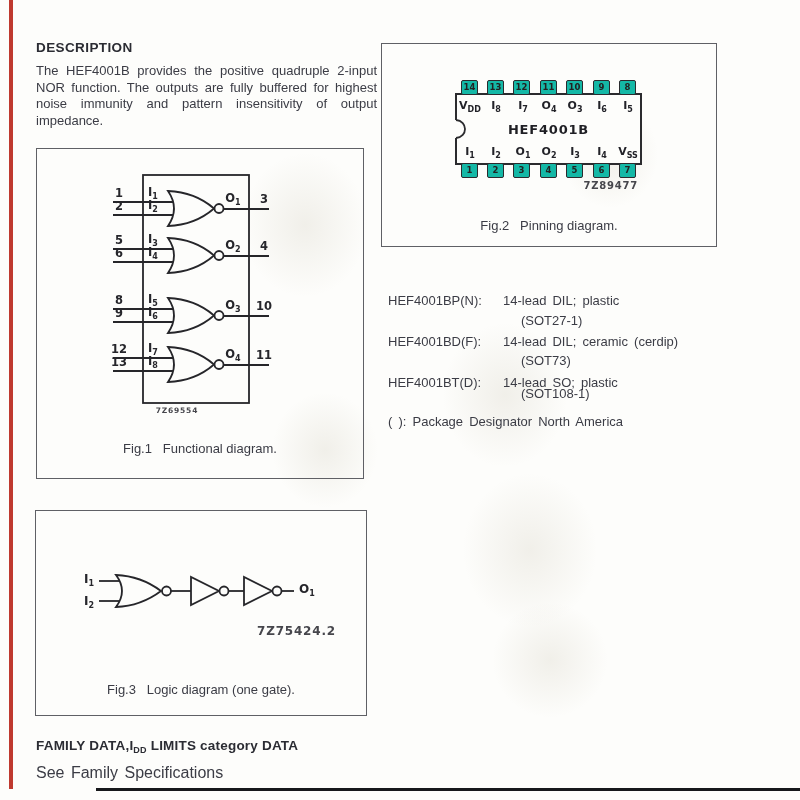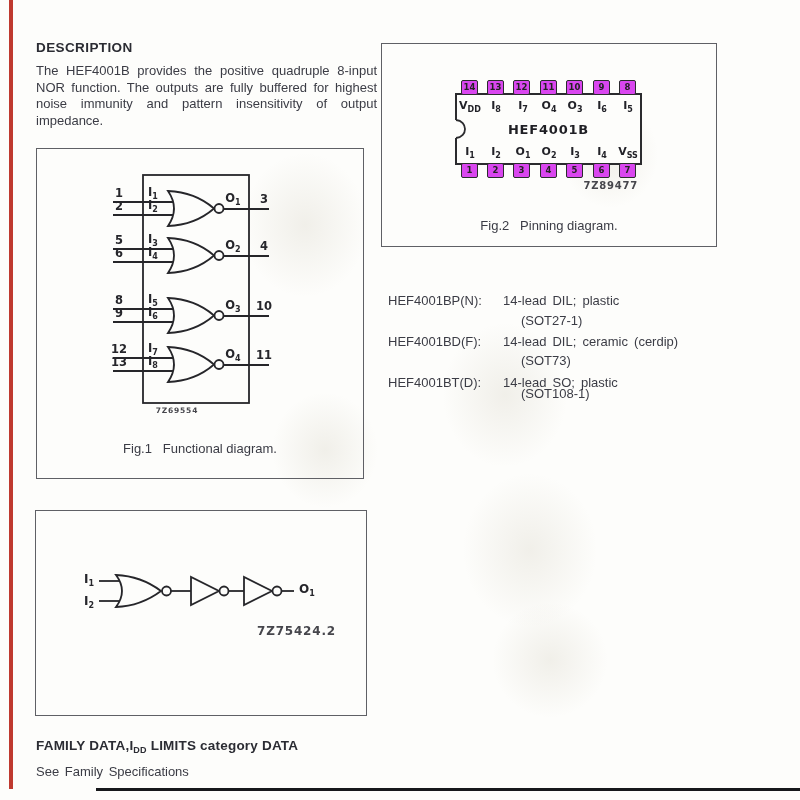--- a/index.html
+++ b/index.html
@@ -39,53 +39,53 @@
   .dlabel sub, .plabel sub{font-size:8px;vertical-align:-3px;letter-spacing:0;}
   .ctr{text-align:center;}
 
   .code{position:absolute;font-family:"DejaVu Sans", sans-serif;font-weight:bold;color:#46464c;
         letter-spacing:.8px;white-space:nowrap;}
   #fig1 .code{left:100px;top:257px;width:80px;text-align:center;font-size:7.5px;}
   #fig2 .code{left:196px;top:136px;width:60px;text-align:right;font-size:10px;}
   #fig3 .code{left:221px;top:113px;font-size:12px;}
 
   
-  .pinbox{position:absolute;width:15px;height:13px;border:1.5px solid #2b2b2e;background:#d946ef;
+  .pinbox{position:absolute;width:15px;height:13px;border:1.5px solid #2b2b2e;background:#14b8a6;
           border-radius:2px;font-family:"DejaVu Sans", sans-serif;font-size:8.5px;font-weight:bold;
           color:#222;text-align:center;line-height:13px;}
   .plabel{position:absolute;width:30px;text-align:center;font-family:"DejaVu Sans", sans-serif;
           font-size:11px;font-weight:bold;color:#222228;white-space:nowrap;}
   .chipname{position:absolute;left:106px;top:78px;width:121px;text-align:center;font-size:13px;
             font-weight:bold;letter-spacing:.8px;color:#1f1f24;font-family:"DejaVu Sans", sans-serif;}
 
   
   .pkg{position:absolute;font-size:13px;color:#3b3c45;word-spacing:2.5px;white-space:nowrap;}
 
   .family-h{position:absolute;left:36px;top:738px;font-size:13.5px;font-weight:bold;color:#2b2c33;
             white-space:pre;letter-spacing:.2px;}
   .family-h sub{font-size:9px;vertical-align:-3px;}
-  .family-s{position:absolute;left:36px;top:764px;font-size:13px;color:#3b3c45;word-spacing:2px;}
+  .family-s{position:absolute;left:36px;top:764px;font-size:16px;color:#3b3c45;word-spacing:2px;}
 </style>
 </head>
 <body>
 
 <div style="position:absolute;inset:0;">
 
   <div class="wm" style="left:440px;top:320px;width:130px;height:150px;"></div>
   <div class="wm" style="left:460px;top:470px;width:140px;height:160px;"></div>
   <div class="wm" style="left:490px;top:600px;width:120px;height:120px;"></div>
   <div class="wm" style="left:240px;top:150px;width:130px;height:150px;"></div>
   <div class="wm" style="left:560px;top:100px;width:100px;height:110px;"></div>
   <div class="wm" style="left:270px;top:390px;width:110px;height:120px;"></div>
 
   <div class="redline"></div>
   <div class="bottomline"></div>
 
   <h2 class="h-desc">DESCRIPTION</h2>
-  <p class="p-desc">The HEF4001B provides the positive quadruple 8-input NOR function. The outputs are fully buffered for highest noise immunity and pattern insensitivity of output impedance.</p>
+  <p class="p-desc">The HEF4001B provides the positive quadruple 2-input NOR function. The outputs are fully buffered for highest noise immunity and pattern insensitivity of output impedance.</p>
 
   <div class="figbox" id="fig1">
     <svg width="326" height="329" viewBox="0 0 326 329">
       <g stroke="#26262a" stroke-width="1.8" fill="none">
 
         <rect x="106" y="26" width="106" height="228"></rect>
 
         <line x1="76" y1="53" x2="138" y2="53"></line>
           <line x1="76" y1="66" x2="138" y2="66"></line>
         <path d="M131 42 Q143 59.5 131 77 Q158 76 177 59.5 Q158 43 131 42 Z" fill="#fdfdfb"></path>
@@ -194,20 +194,21 @@
   <span class="pkg" style="left:521px;top:313px;">(SOT27-1)</span>
 
   <span class="pkg" style="left:388px;top:334px;">HEF4001BD(F):</span>
   <span class="pkg" style="left:503px;top:334px;">14-lead DIL; ceramic (cerdip)</span>
   <span class="pkg" style="left:521px;top:353px;">(SOT73)</span>
 
   <span class="pkg" style="left:388px;top:375px;">HEF4001BT(D):</span>
   <span class="pkg" style="left:503px;top:375px;">14-lead SO; plastic</span>
   <span class="pkg" style="left:521px;top:386px;">(SOT108-1)</span>
 
+  <span class="pkg" style="left:388px;top:414px;">( ): Package Designator North America</span>
 
   <div class="figbox" id="fig3">
     <svg width="330" height="204" viewBox="0 0 330 204">
       <g stroke="#26262a" stroke-width="1.8" fill="none">
         <line x1="63" y1="70" x2="88" y2="70"></line>
         <line x1="63" y1="90" x2="88" y2="90"></line>
         <path d="M80 64 Q92 80 80 96 Q105 95 125 80 Q105 65 80 64 Z" fill="#fdfdfb"></path>
         <circle cx="130.5" cy="80" r="4.5" fill="#fdfdfb"></circle>
         <line x1="135" y1="80" x2="155" y2="80"></line>
         <polygon points="155,66 155,94 183,80" fill="#fdfdfb"></polygon>
@@ -215,18 +216,19 @@
         <line x1="192.5" y1="80" x2="208" y2="80"></line>
         <polygon points="208,66 208,94 236,80" fill="#fdfdfb"></polygon>
         <circle cx="241" cy="80" r="4.5" fill="#fdfdfb"></circle>
         <line x1="245.5" y1="80" x2="258" y2="80"></line>
       </g>
     </svg>
     <span class="dlabel" style="left:48px;top:62px;font-size:12px;"><span>I</span><sub>1</sub></span>
     <span class="dlabel" style="left:48px;top:84px;font-size:12px;"><span>I</span><sub>2</sub></span>
     <span class="dlabel" style="left:263px;top:72px;font-size:12px;"><span>O</span><sub>1</sub></span>
     <span class="code">7Z75424.2</span>
+    <span class="caption">Fig.3   Logic diagram (one gate).</span>
   </div>
 
   <div class="family-h"><span>FAMILY DATA,I</span><sub>DD</sub><span> LIMITS category DATA</span></div>
   <div class="family-s">See Family Specifications</div>
 
 </div>
 
 </body></html>

